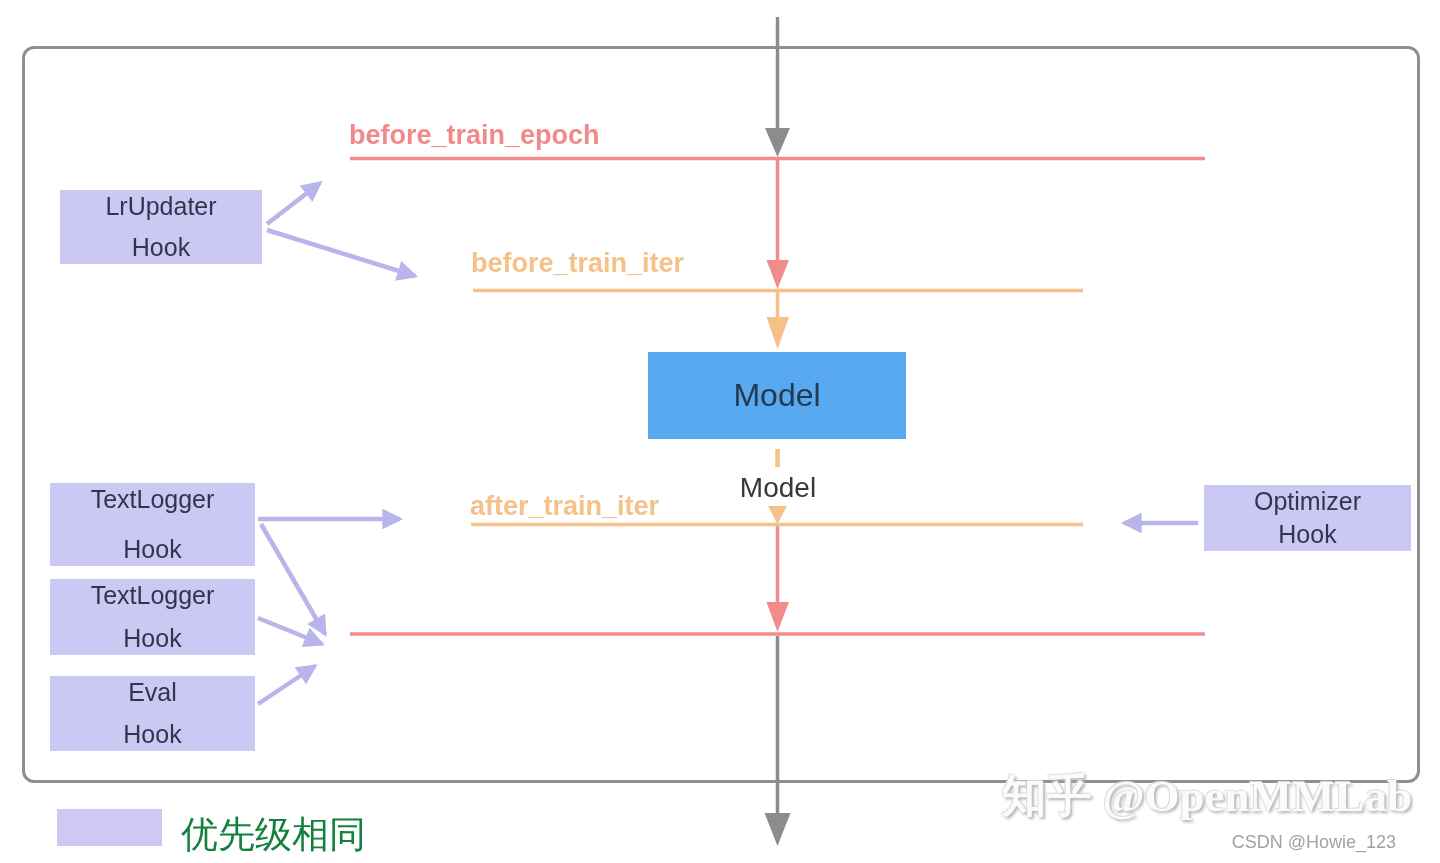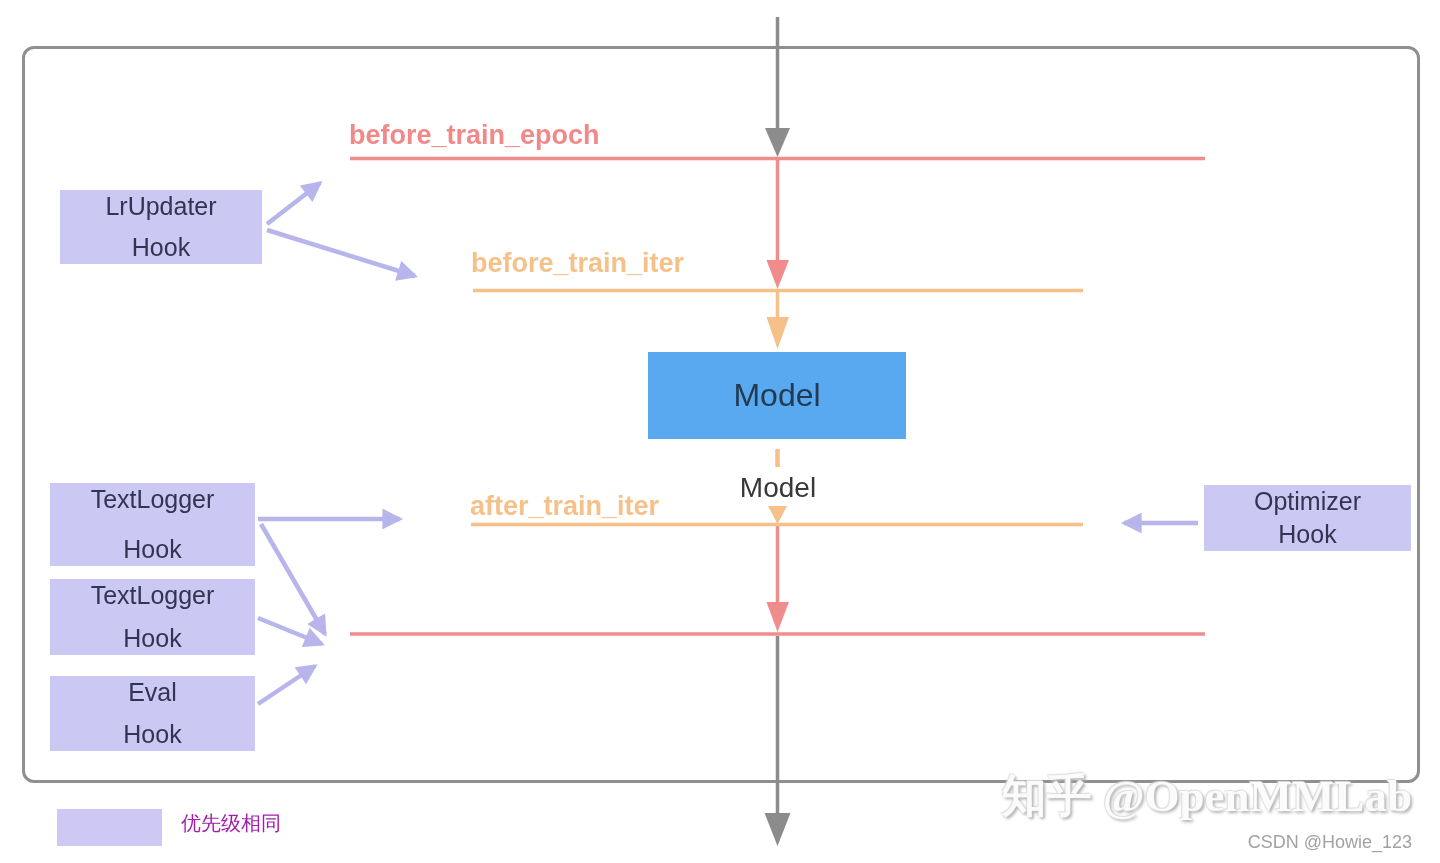--- a/index.html
+++ b/index.html
@@ -27,28 +27,28 @@
     color:#243a50;font-size:32px;display:flex;align-items:center;justify-content:center;
   }
   .loss-label{
     position:absolute;left:728px;top:472px;width:100px;text-align:center;
     color:#383838;font-size:28px;
   }
   .legend-swatch{
     position:absolute;left:57px;top:809px;width:105px;height:37px;background:#cdc9f4;
   }
   .legend-label{
-    position:absolute;left:181px;top:810px;font-size:20px;color:#a21caf;white-space:nowrap;
+    position:absolute;left:181px;top:810px;font-size:37px;color:#15803d;white-space:nowrap;
   }
   .wm-zhihu{
     position:absolute;right:28px;top:766px;font-size:45px;font-weight:bold;white-space:nowrap;
     color:#fbfbfb;text-shadow:0 0 2px #d2d2d2,2px 2px 3px #b0b0b0,-1px -1px 1px #e3e3e3;font-family:Liberation Serif, serif;
   }
   .wm-csdn{
-    position:absolute;right:28px;top:832px;font-size:18px;color:#a2a2a2;white-space:nowrap;text-align:right;
+    position:absolute;right:44px;top:832px;font-size:18px;color:#a2a2a2;white-space:nowrap;text-align:right;
   }
 </style>
 </head>
 <body>
 
 <div class="stage">
 
   <div class="outer-frame"></div>
 
   <svg class="overlay" width="1440" height="863" viewBox="0 0 1440 863" xmlns="http://www.w3.org/2000/svg">

